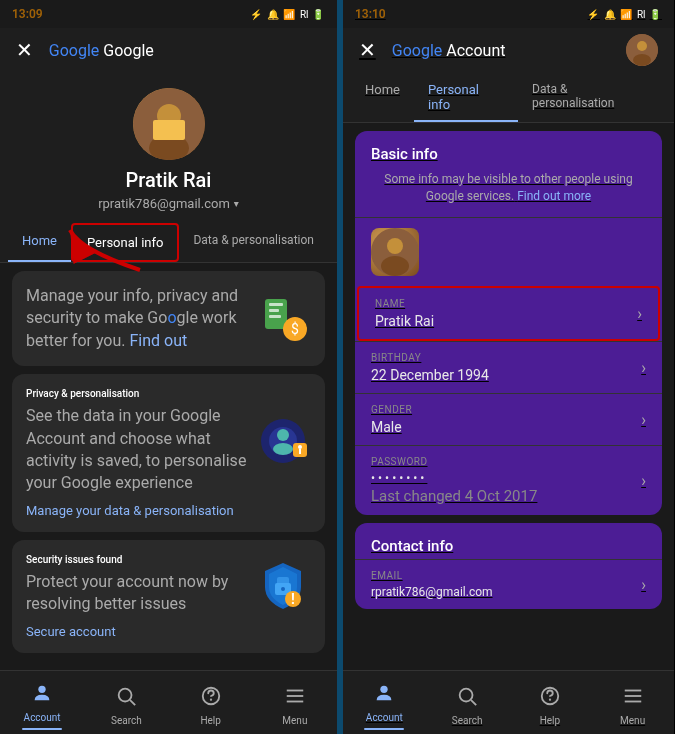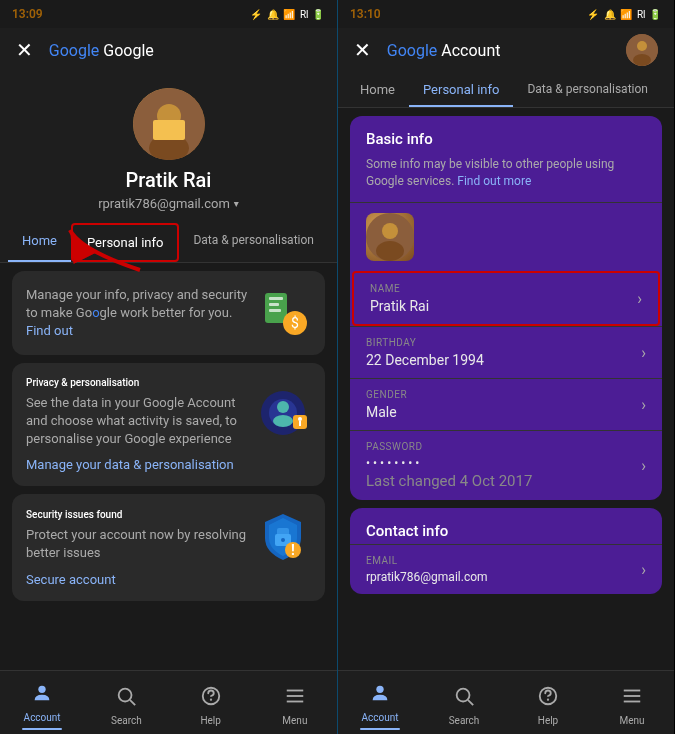--- a/index.html
+++ b/index.html
@@ -210,21 +210,21 @@
       margin: 8px 12px;
       padding: 14px;
     }
     .card-title {
       font-size: 10px;
       color: #fff;
       font-weight: 500;
       margin-bottom: 6px;
     }
     .card-desc {
-      font-size: 13px;
+      font-size: 16px;
       color: #aaa;
       line-height: 1.4;
     }
     .card-row {
       display: flex;
       align-items: center;
       justify-content: space-between;
     }
     .card-icon-box {
       width: 56px;
@@ -258,20 +258,21 @@
       font-size: 15px;
       color: #fff;
       font-weight: 500;
       padding: 14px 16px 4px;
     }
     .section-desc {
       font-size: 12px;
       color: #aaa;
       padding: 4px 16px 12px;
       line-height: 1.4;
+      text-align: center;
     }
 
     .info-row {
       display: flex;
       align-items: center;
       justify-content: space-between;
       padding: 10px 16px;
       border-top: 1px solid #333;
       cursor: pointer;
       position: relative;
@@ -491,21 +492,21 @@
           <line x1="3" y1="6" x2="21" y2="6"></line>
           <line x1="3" y1="12" x2="21" y2="12"></line>
           <line x1="3" y1="18" x2="21" y2="18"></line>
         </svg>
       </span>
       <span class="nav-label">Menu</span>
     </div>
   </div>
 </div>
 
-<div class="phone" style="border-left:1px solid #0c4a6e;">
+<div class="phone" style="border-left:6px solid #0c4a6e;text-decoration:underline;">
 
   <div class="status-bar">
     <span class="status-time">13:10</span>
     <div class="status-icons">
       <span>⚡</span>
       <span>🔔</span>
       <span>📶</span>
       <span>Rl</span>
       <span>🔋</span>
     </div>

